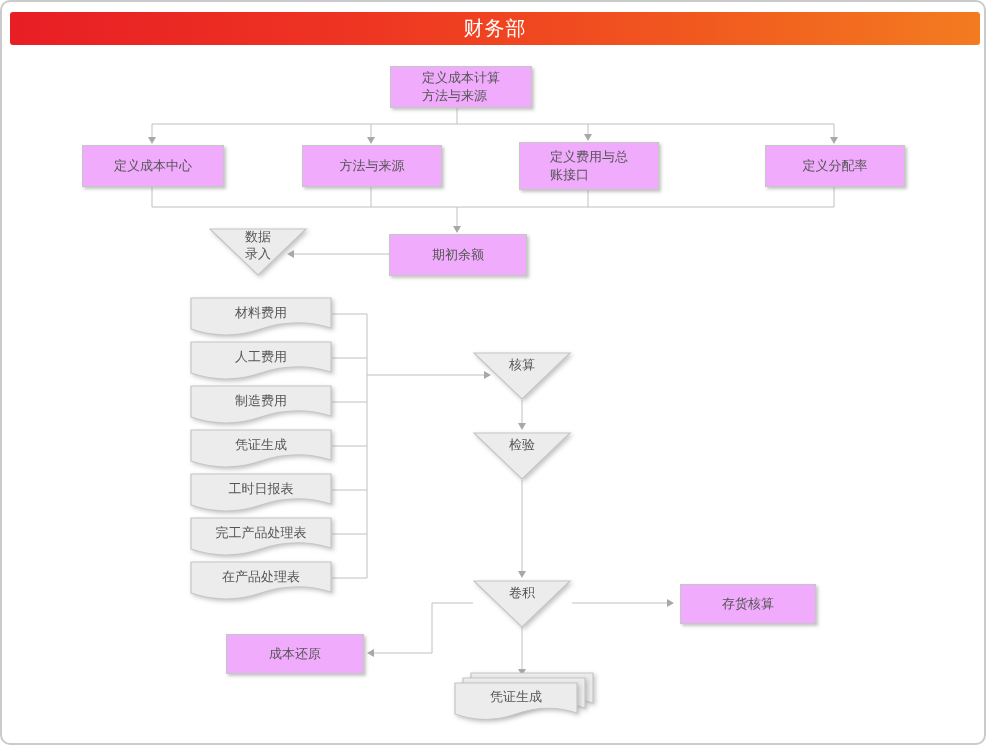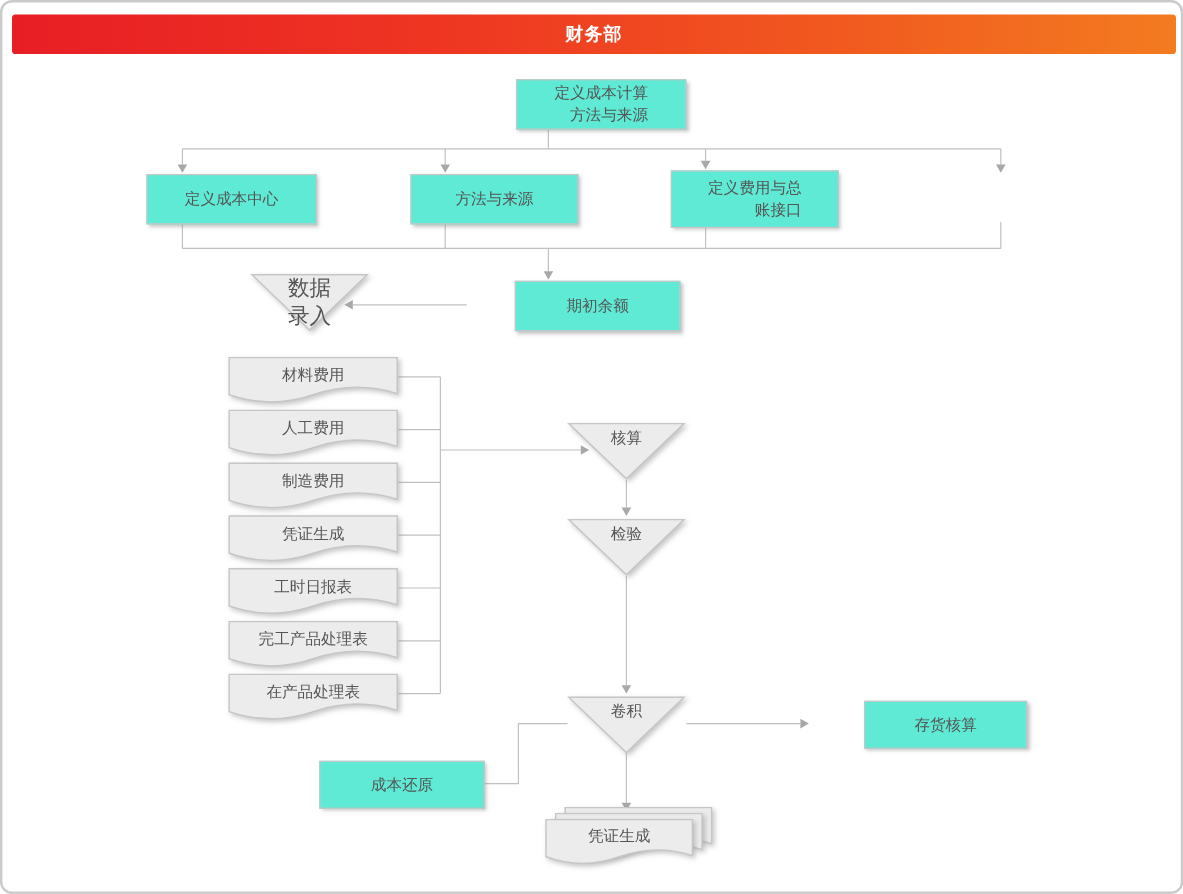--- a/index.html
+++ b/index.html
@@ -2,28 +2,28 @@
 <html><head>
 <meta charset="utf-8">
 <style>
   html,body{margin:0;padding:0;background:#ffffff;}
   body{width:986px;height:745px;position:relative;font-family:"Liberation Sans","DejaVu Sans",sans-serif;}
   .frame{position:absolute;left:0;top:0;width:986px;height:745px;box-sizing:border-box;
          border:2px solid #cbcbcb;border-radius:10px;background:#ffffff;overflow:hidden;}
   .header{position:absolute;left:8px;top:10px;width:970px;height:33px;border-radius:3px;
           background:linear-gradient(90deg,#e81e25 0%,#ee3422 35%,#f1581f 70%,#f37b20 100%);
           display:flex;align-items:center;justify-content:center;}
-  .header span{color:#ffffff;font-size:15px;font-weight:bold;letter-spacing:1px;}
+  .header span{color:#ffffff;font-size:20px;font-weight:normal;letter-spacing:1px;}
   #connectors{position:absolute;left:0;top:0;z-index:1;}
   #connectors path{stroke:#c0c0c0;stroke-width:1;fill:none;}
   #connectors polygon{fill:#a8a8a8;stroke:none;}
   .node{position:absolute;z-index:2;color:#555555;font-size:13px;}
-  .rect{background:#5eead4;border:1px solid #c6c6c6;box-shadow:2px 2px 3px rgba(140,140,140,0.5);
-        display:flex;align-items:center;justify-content:center;text-align:right;
-        white-space:pre-line;line-height:1.35;margin-left:40px;}
+  .rect{background:#f0abfc;border:1px solid #c6c6c6;box-shadow:2px 2px 3px rgba(140,140,140,0.5);
+        display:flex;align-items:center;justify-content:center;text-align:left;
+        white-space:pre-line;line-height:1.35;}
   .shape{background:transparent;}
   .shape svg{position:absolute;left:0;top:0;filter:drop-shadow(2px 2px 2px rgba(140,140,140,0.5));}
   .shape svg polygon,.shape svg path{fill:#ececec;stroke:#c6c6c6;stroke-width:1.2;}
   .shape-label{position:absolute;left:0;right:0;text-align:center;white-space:pre-line;line-height:1.3;}
   .stack-page{position:absolute;text-decoration:underline;}
 </style>
 </head>
 <body>
 
 <div class="frame">
@@ -68,32 +68,33 @@
   <div class="node rect" style="left:388px;top:64px;width:140px;height:40px">定义成本计算
 方法与来源</div>
 
   <div class="node rect" style="left:80px;top:143px;width:140px;height:40px">定义成本中心</div>
 
   <div class="node rect" style="left:300px;top:143px;width:138px;height:40px">方法与来源</div>
 
   <div class="node rect" style="left:517px;top:140px;width:138px;height:46px">定义费用与总
 账接口</div>
 
+  <div class="node rect" style="left:763px;top:143px;width:138px;height:40px">定义分配率</div>
 
   <div class="node rect" style="left:387px;top:232px;width:136px;height:40px">期初余额</div>
 
   <div class="node rect" style="left:678px;top:582px;width:134px;height:38px">存货核算</div>
 
   <div class="node rect" style="left:224px;top:632px;width:136px;height:38px">成本还原</div>
 
   <div class="node shape" style="left:206px;top:225px;width:100px;height:50px">
     <svg width="100" height="50" viewBox="0 0 100 50">
       <polygon points="2,2 98,2 50,48"></polygon>
       </svg>
-    <div class="shape-label" style="top:2px;font-size:18px">数据
+    <div class="shape-label" style="top:2px;font-size:13px">数据
 录入</div>
   </div>
 
   <div class="node shape" style="left:470px;top:349px;width:100px;height:50px">
     <svg width="100" height="50" viewBox="0 0 100 50">
       <polygon points="2,2 98,2 50,48"></polygon>
       </svg>
     <div class="shape-label" style="top:6px">核算</div>
   </div>
 

